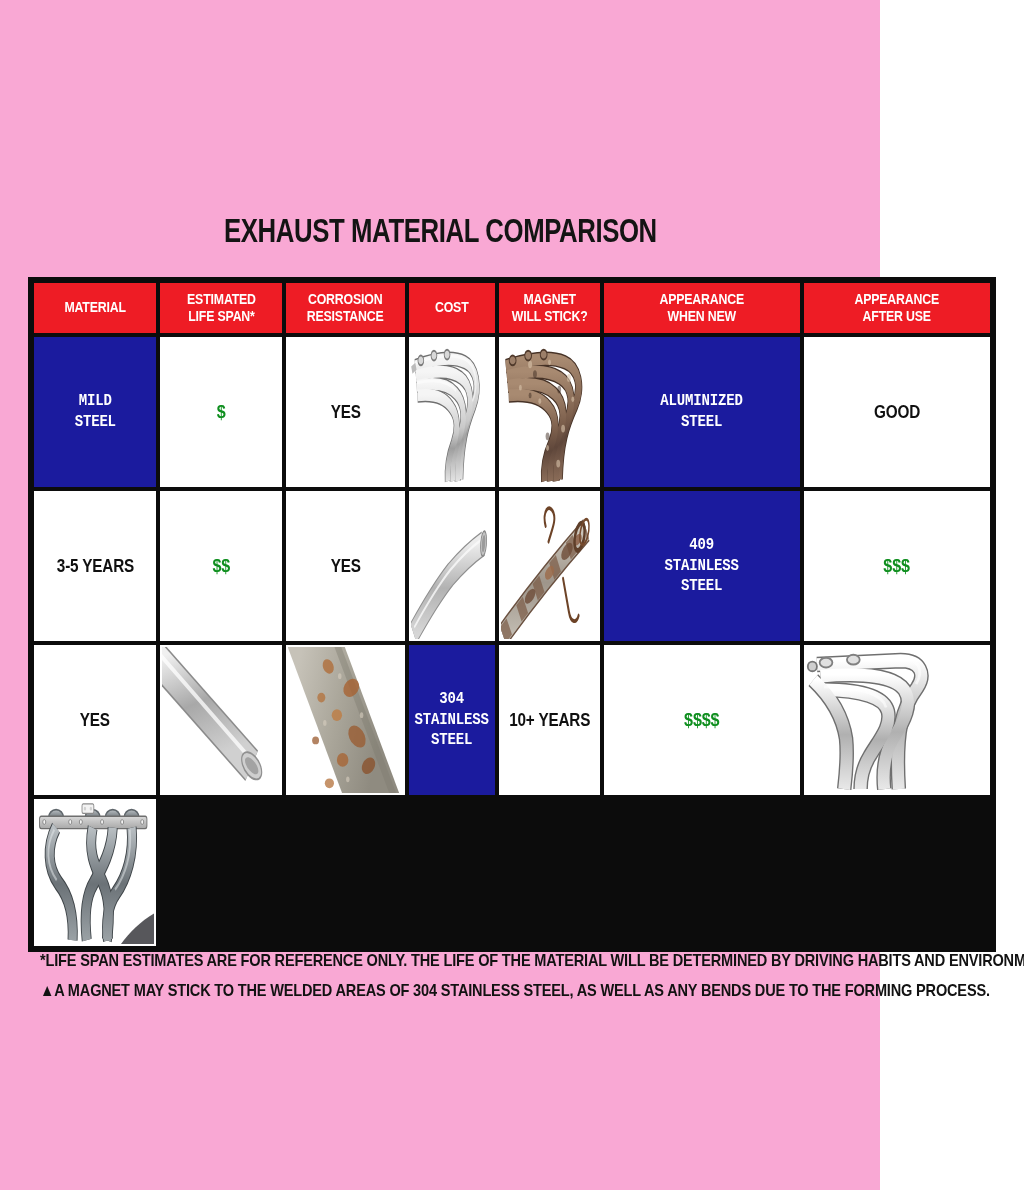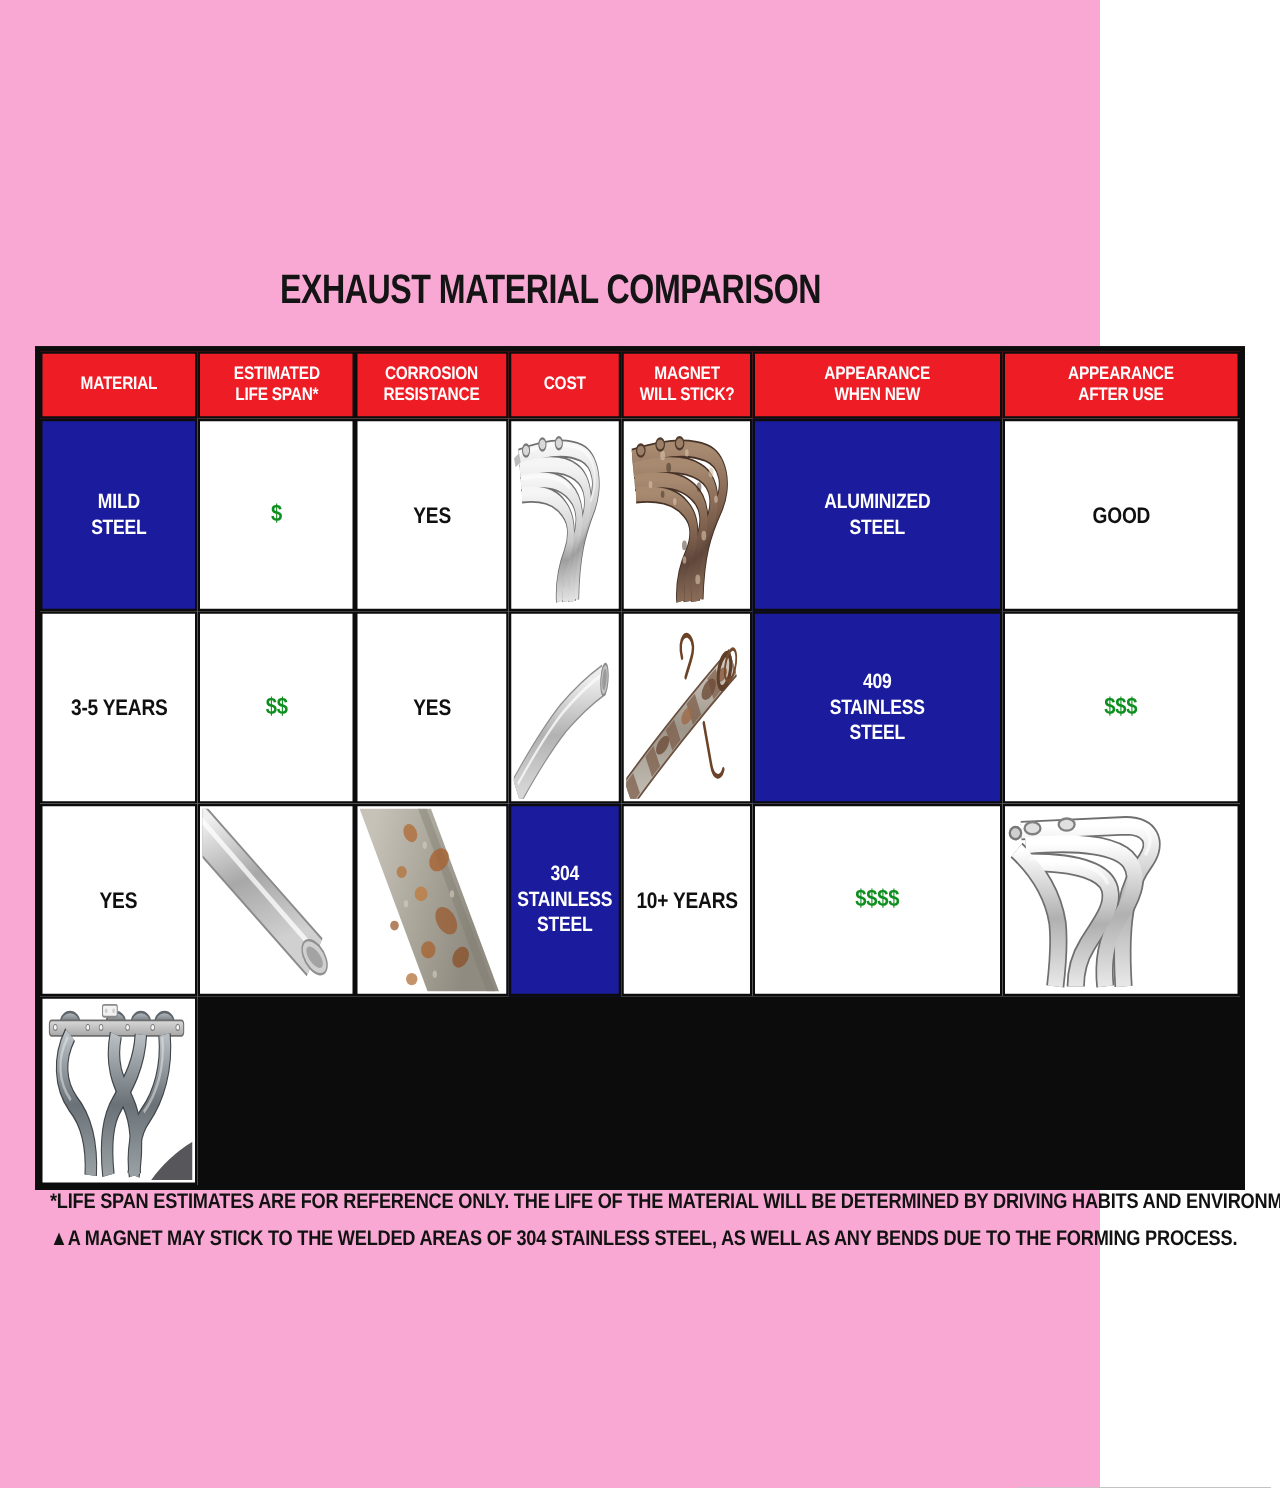--- a/index.html
+++ b/index.html
@@ -28,21 +28,21 @@
     grid-template-rows:54px 154px 154px 154px 151px;
     margin-top:21px;
   }
   .cell{
     border:2px solid var(--black);
     background:#fff;
     display:flex;align-items:center;justify-content:center;
     text-align:center;overflow:hidden;position:relative;
   }
   .cell.hdr{background:var(--red);}
-  .cell.mat{background:var(--blue);}
+  .cell.mat{background:var(--blue);font-family:Liberation Mono, monospace;}
   .txt{
     font-weight:bold;white-space:pre-line;line-height:1.16;
     display:inline-block;transform:scaleX(0.85);transform-origin:center;
     letter-spacing:-0.2px;
   }
   .htxt{color:#ffffff;font-size:14.5px;line-height:1.2;}
   .mtxt{color:#ffffff;font-size:16.5px;line-height:1.25;}
   .dtxt{color:#101010;font-size:18px;}
   .ctxt{color:var(--green);font-size:19px;}
   .mk{font-size:10px;vertical-align:7px;}

